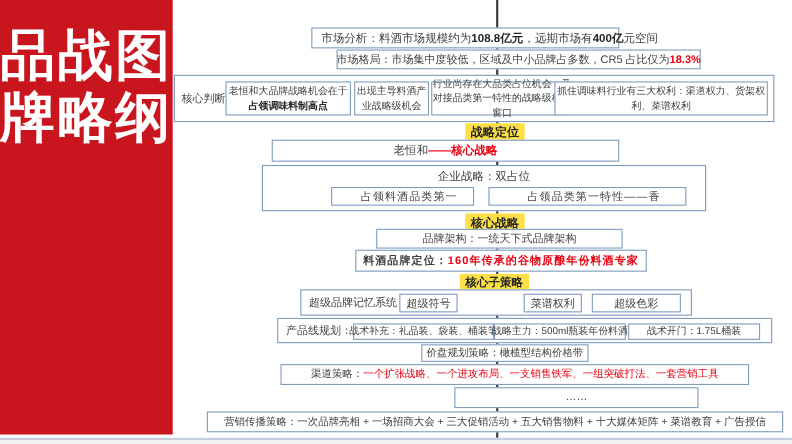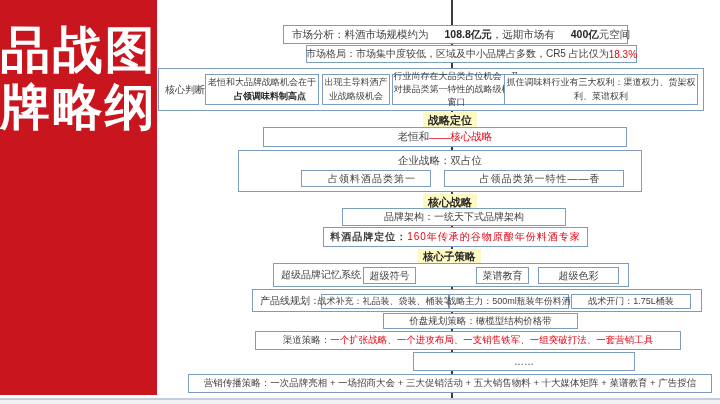--- a/index.html
+++ b/index.html
@@ -15,47 +15,47 @@
   .sidebar .line{
     color:#ffffff;font-weight:900;font-size:50px;line-height:57px;text-align:center;
     width:140px;letter-spacing:2px;
   }
   .box{
     position:absolute;background:#ffffff;border:1.5px solid #7d9cbe;box-sizing:border-box;
     display:flex;align-items:center;justify-content:center;white-space:nowrap;z-index:1;
     font-size:10px;color:#3f3f3f;
   }
   .sec-label{
-    position:absolute;background:#fef9c3;z-index:1;font-weight:bold;font-size:11px;color:#262626;
+    position:absolute;background:#fde047;z-index:1;font-weight:bold;font-size:11px;color:#262626;
     padding:1px 5px;text-align:center;
   }
   .left-align{justify-content:flex-start;padding-left:8px;}
   .wrap{white-space:normal;text-align:center;line-height:1.45;}
-  b{color:#262626;padding-left:16px;}
+  b{color:#262626;}
   .red{color:#e60012;}
-  .redb{color:#e60012;font-weight:normal;}
+  .redb{color:#e60012;font-weight:bold;}
   .inner-label{position:absolute;top:0;bottom:0;display:flex;align-items:center;font-size:10px;color:#3f3f3f;}
   .spaced{letter-spacing:1px;padding-left:12px;}
   .bottom-line{position:absolute;left:0;top:398px;width:720px;height:2px;background:#c5cde0;z-index:3;}
   .bottom-strip{position:absolute;left:0;top:400px;width:720px;height:4px;background:#f1f1f3;z-index:3;}
 </style>
 </head>
 <body>
 
 <div class="slide">
 
   <div class="spine"></div>
 
   <aside class="sidebar">
     <div class="line">品牌</div>
     <div class="line">战略</div>
     <div class="line">图纲</div>
   </aside>
 
-  <div class="box left-align" style="left:283px;top:25px;width:345px;height:19px;font-size:10.5px;">
+  <div class="box left-align" style="left:283px;top:25px;width:280px;height:19px;font-size:10.5px;">
     <span>市场分析：</span>
       <span>料酒市场规模约为</span>
       <b>108.8亿元</b>
       <span>，远期市场有</span>
       <b>400亿</b>
       <span>元空间</span>
   </div>
 
   <div class="box" style="left:290px;top:45px;width:331px;height:18px;margin-left:16px;">
     <span>市场格局：</span>
@@ -74,21 +74,21 @@
     <div class="box wrap" style="left:233px;top:5px;width:129px;height:31px;font-size:9px;">
       <div>行业尚存在大品类占位机会，及对接品类第一特性的战略级机会窗口</div>
     </div>
     <div class="box wrap" style="left:345px;top:5px;width:194px;height:31px;font-size:9px;">
       <div>抓住调味料行业有三大权利：渠道权力、货架权利、菜谱权利</div>
     </div>
   </div>
 
   <div class="sec-label" style="left:423px;top:112px;">战略定位</div>
 
-  <div class="box" style="left:247px;top:127px;width:364px;height:20px;font-size:10.5px;margin-left:16px;">
+  <div class="box" style="left:247px;top:127px;width:316px;height:20px;font-size:10.5px;">
     <span>老恒和</span>
       <span class="redb">——</span>
       <span class="redb">核心战略</span>
   </div>
 
   <div class="box" style="left:238px;top:150px;width:404px;height:42px;align-items:flex-start;">
     <span style="margin-top:3px;font-size:10.5px;">企业战略：双占位</span>
     <div class="box spaced" style="left:62px;top:19px;width:130px;height:17px;">占领料酒品类第一</div>
     <div class="box spaced" style="left:205px;top:19px;width:180px;height:17px;">占领品类第一特性——香</div>
   </div>
@@ -104,32 +104,32 @@
     <span>料酒品牌定位：</span>
       <span class="redb">160年传承的谷物原酿年份料酒专家</span>
   </div>
 
   <div class="sec-label" style="left:418px;top:249px;font-size:10.5px;">核心子策略</div>
 
   <div class="box" style="left:273px;top:263px;width:356px;height:24px;">
     <span class="inner-label" style="left:7px;">超级品牌记忆系统：</span>
     <div class="box" style="left:89px;top:3px;width:53px;height:17px;">超级符号</div>
     <div class="box" style="left:145px;top:3px;width:50px;height:17px;margin-top:22px;">语言钉</div>
-    <div class="box" style="left:202px;top:3px;width:53px;height:17px;">菜谱教育</div>
+    <div class="box" style="left:202px;top:3px;width:53px;height:17px;">菜谱权利</div>
     <div class="box" style="left:264px;top:3px;width:81px;height:17px;">超级色彩</div>
   </div>
 
   <div class="box" style="left:252px;top:289px;width:450px;height:23px;">
     <span class="inner-label" style="left:7px;">产品线规划：</span>
     <div class="box" style="left:68px;top:4px;width:128px;height:15px;font-size:9px;">战术补充：礼品装、袋装、桶装等</div>
     <div class="box" style="left:196px;top:4px;width:120px;height:15px;font-size:9px;">战略主力：500ml瓶装年份料酒</div>
     <div class="box" style="left:318px;top:4px;width:120px;height:15px;font-size:9px;">战术开门：1.75L桶装</div>
   </div>
 
-  <div class="box" style="left:383px;top:313px;width:195px;height:16px;font-size:9.5px;">
+  <div class="box" style="left:383px;top:313px;width:152px;height:16px;font-size:9.5px;">
     <span>价盘规划策略：</span>
       <span>橄榄型结构价格带</span>
   </div>
 
   <div class="box" style="left:255px;top:331px;width:426px;height:19px;font-size:9.5px;">
     <span>渠道策略：</span>
       <span class="red">一个扩张战略、一个进攻布局、一支销售铁军、一组突破打法、一套营销工具</span>
   </div>
 
   <div class="box" style="left:413px;top:352px;width:222px;height:19px;">……</div>

